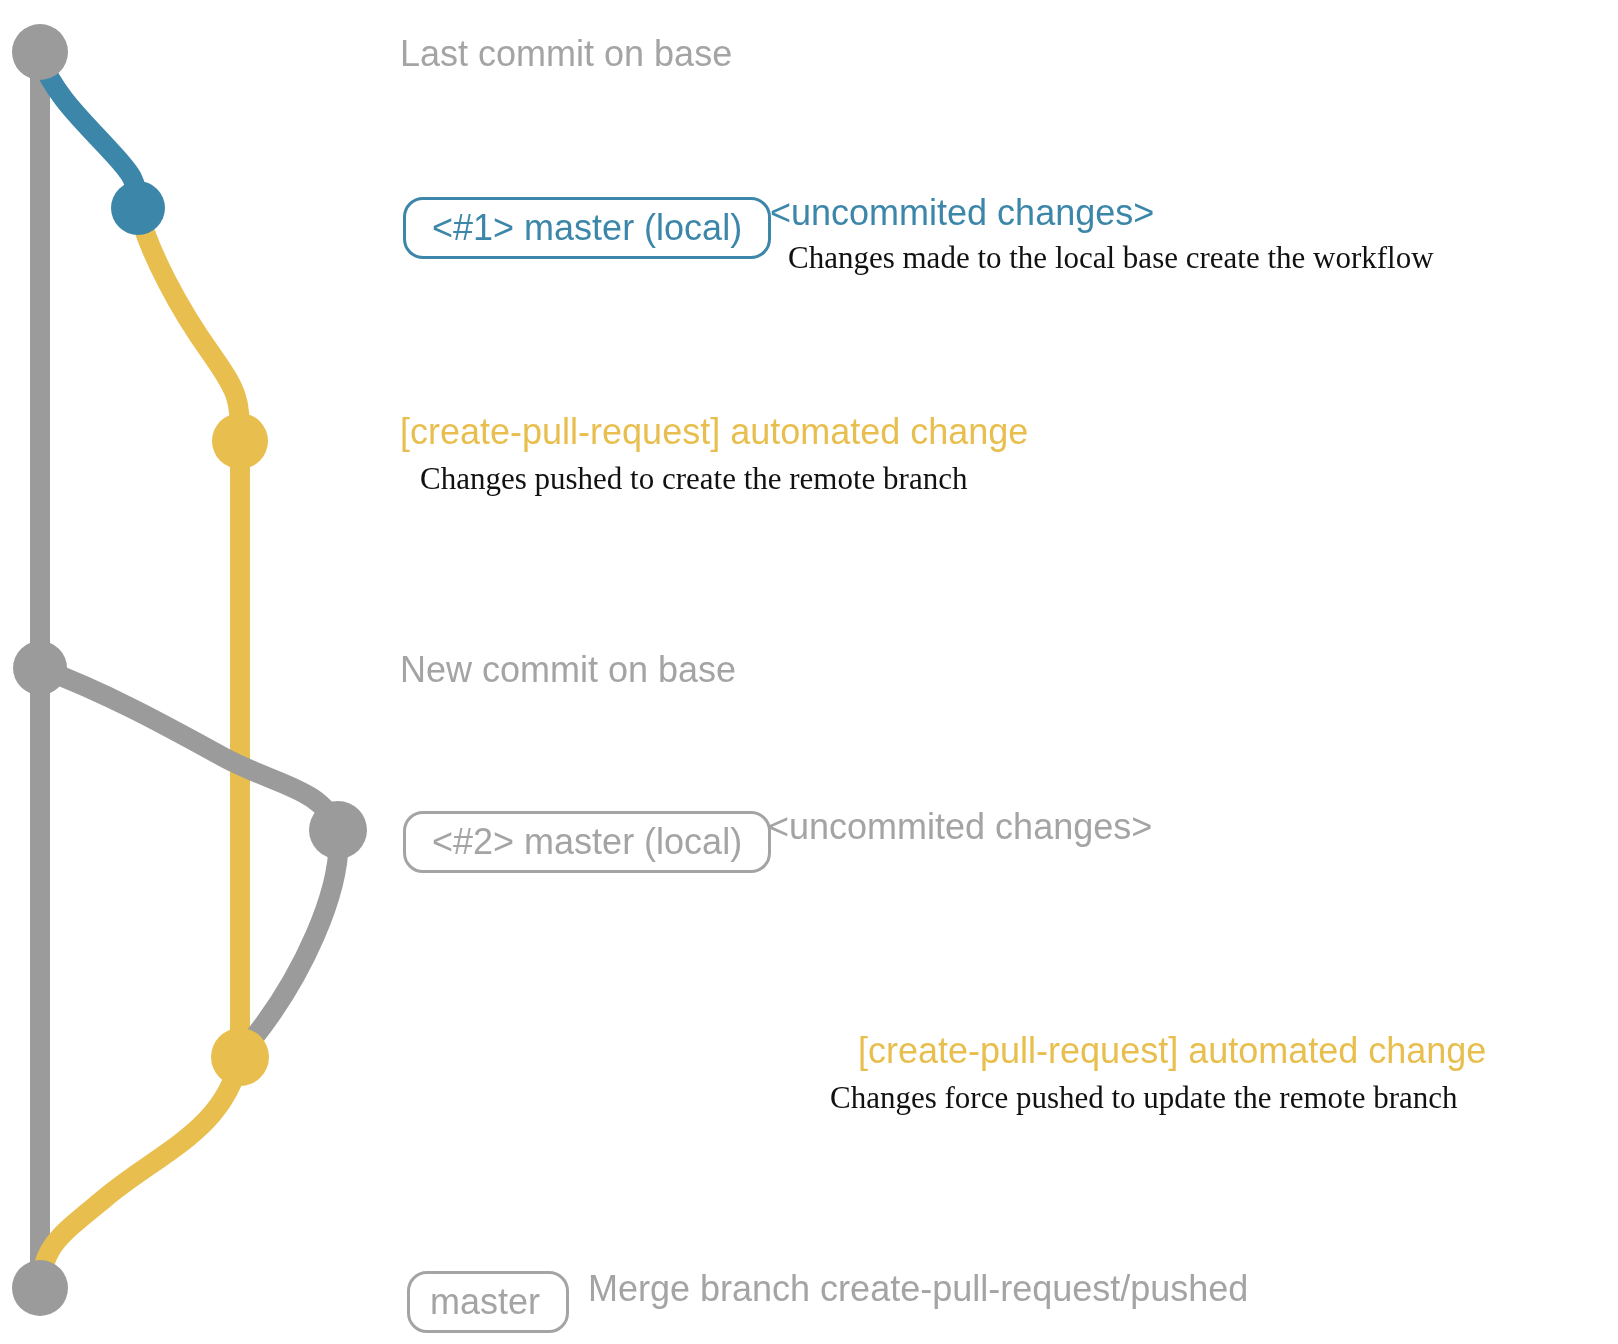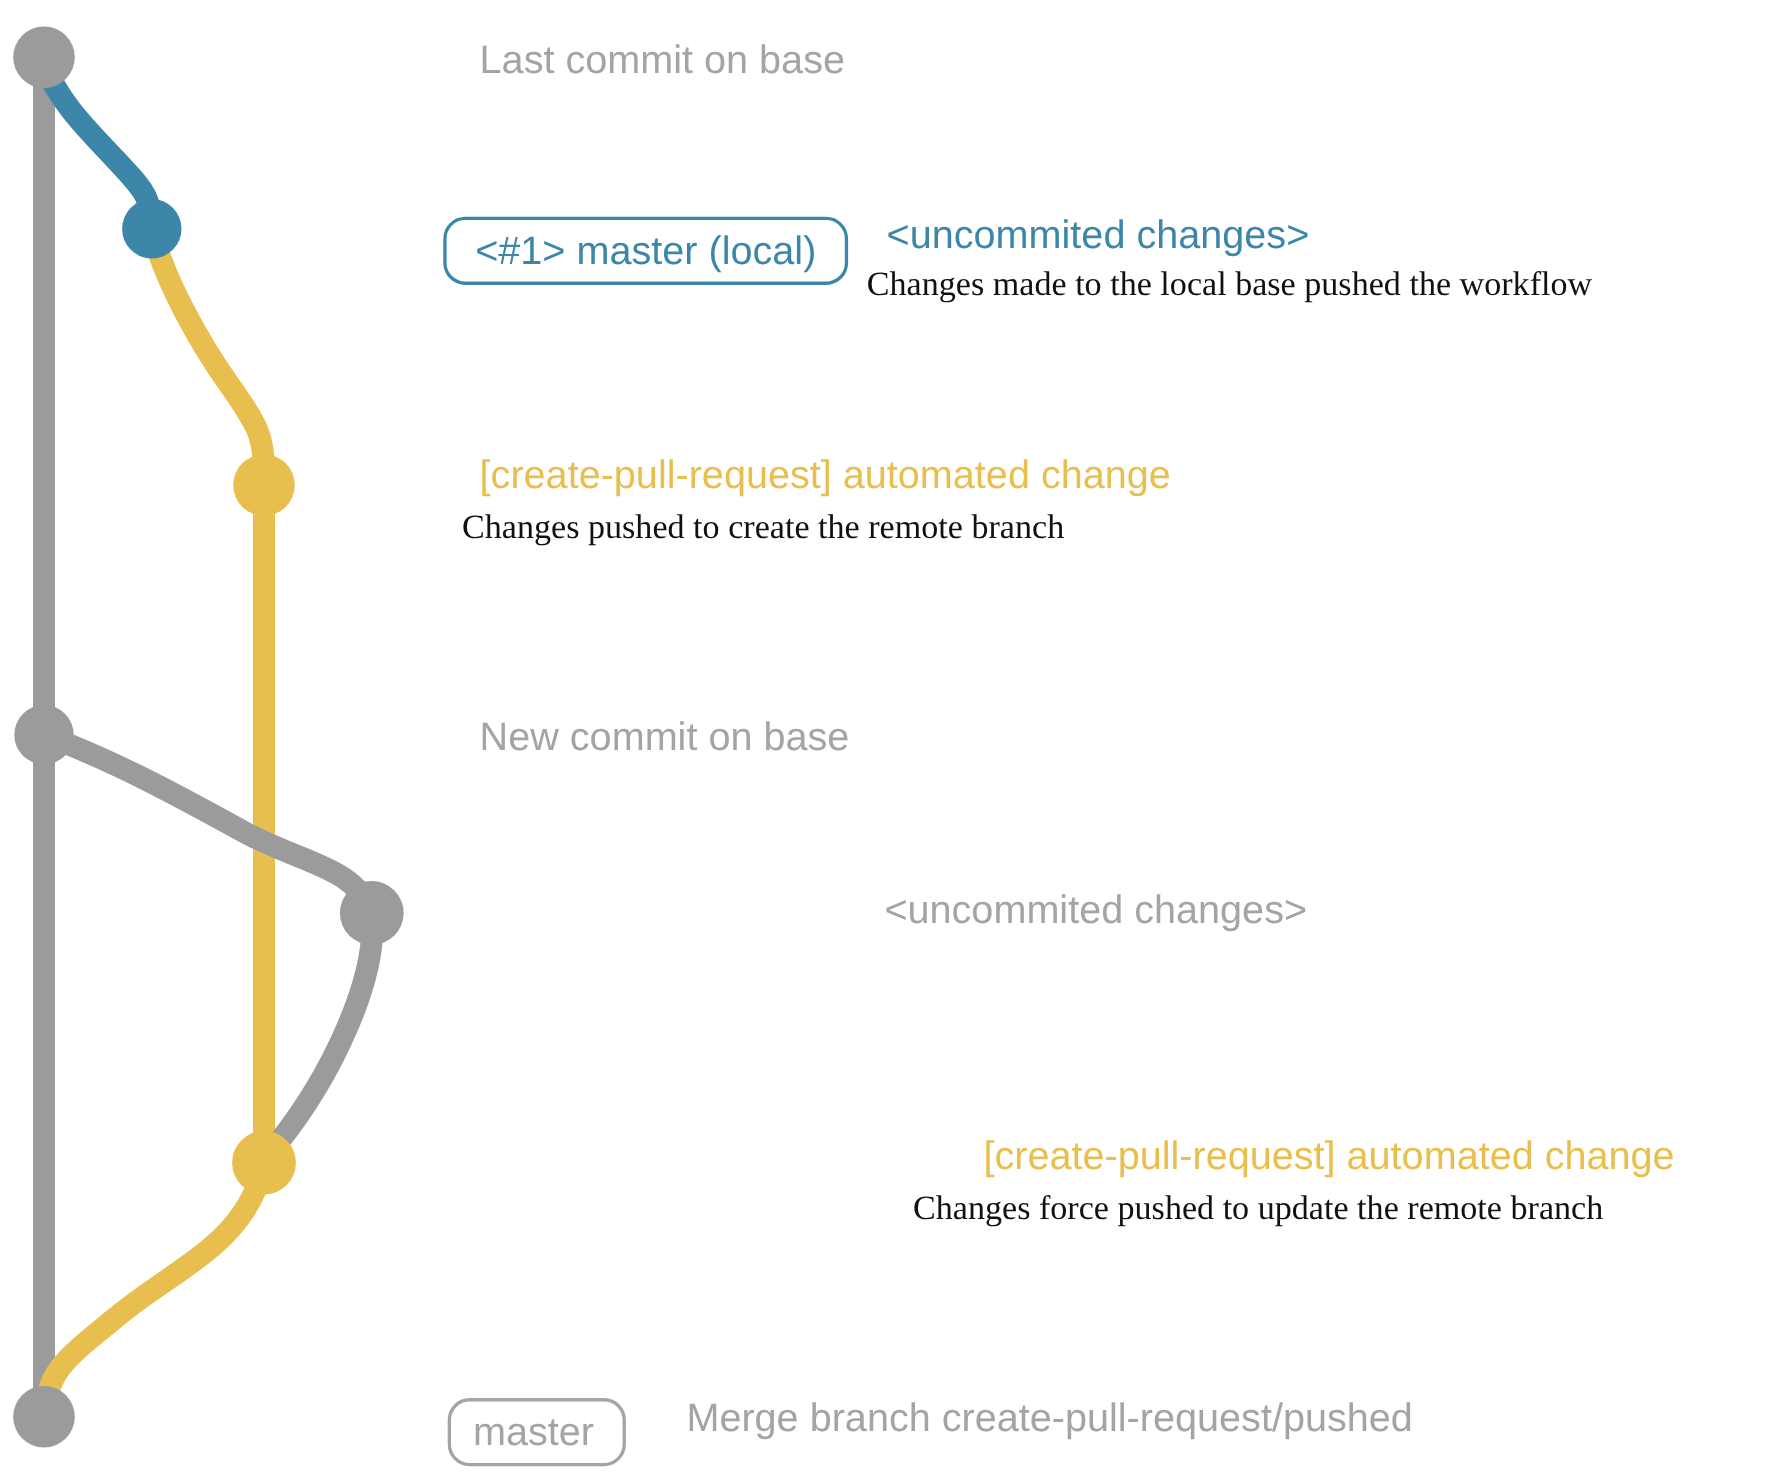--- a/index.html
+++ b/index.html
@@ -5,21 +5,21 @@
   html,body{margin:0;padding:0;background:#ffffff;}
   #canvas{
     position:relative;
     width:1618px;height:1344px;
     background:#ffffff;
     font-family:"Liberation Sans",sans-serif;
     overflow:hidden;
   }
   #graph-svg{position:absolute;left:0;top:0;}
   .abs{position:absolute;white-space:nowrap;}
-  .sans{font-family:"Liberation Sans",sans-serif;font-size:36px;margin-left:36px;}
+  .sans{font-family:"Liberation Sans",sans-serif;font-size:36px;}
   .serif{font-family:"Liberation Serif",serif;font-size:31px;color:var(--text-dark);}
   .gray-txt{color:var(--text-gray);}
   .blue-txt{color:var(--blue);}
   .yellow-txt{color:var(--yellow);}
   .pill{
     display:inline-block;
     border-style:solid;border-width:3px;
     border-radius:20px;
     padding:10px 26px;
     font-size:36px;
@@ -55,27 +55,28 @@
     <circle cx="40" cy="668" r="27" style="fill:var(--graph-gray)"></circle>
     <circle cx="338" cy="830" r="29" style="fill:var(--graph-gray)"></circle>
     <circle cx="240" cy="1057" r="29" style="fill:var(--yellow)"></circle>
     <circle cx="40" cy="1288" r="28" style="fill:var(--graph-gray)"></circle>
   </svg>
 
   <div class="abs sans gray-txt" style="left:400px;top:33px;">Last commit on base</div>
 
   <div class="abs pill pill-blue" style="left:403px;top:186px;">&lt;#1&gt; master (local)</div>
   <div class="abs sans blue-txt" style="left:770px;top:192px;">&lt;uncommited changes&gt;</div>
-  <div class="abs serif" style="left:788px;top:240px;">Changes made to the local base pushed the workflow</div>
+  <div class="abs serif" style="left:788px;top:240px;">Changes made to the local base create the workflow</div>
 
   <div class="abs sans yellow-txt" style="left:400px;top:411px;">[create-pull-request] automated change</div>
   <div class="abs serif" style="left:420px;top:461px;">Changes pushed to create the remote branch</div>
 
   <div class="abs sans gray-txt" style="left:400px;top:649px;">New commit on base</div>
 
+  <div class="abs pill pill-gray" style="left:403px;top:800px;">&lt;#2&gt; master (local)</div>
   <div class="abs sans gray-txt" style="left:768px;top:806px;">&lt;uncommited changes&gt;</div>
 
   <div class="abs sans yellow-txt" style="left:858px;top:1030px;">[create-pull-request] automated change</div>
   <div class="abs serif" style="left:830px;top:1080px;">Changes force pushed to update the remote branch</div>
 
   <div class="abs pill pill-gray" style="left:407px;top:1260px;padding-left:20px;">master</div>
   <div class="abs sans gray-txt" style="left:588px;top:1268px;">Merge branch create-pull-request/pushed</div>
 
 </div>
 

